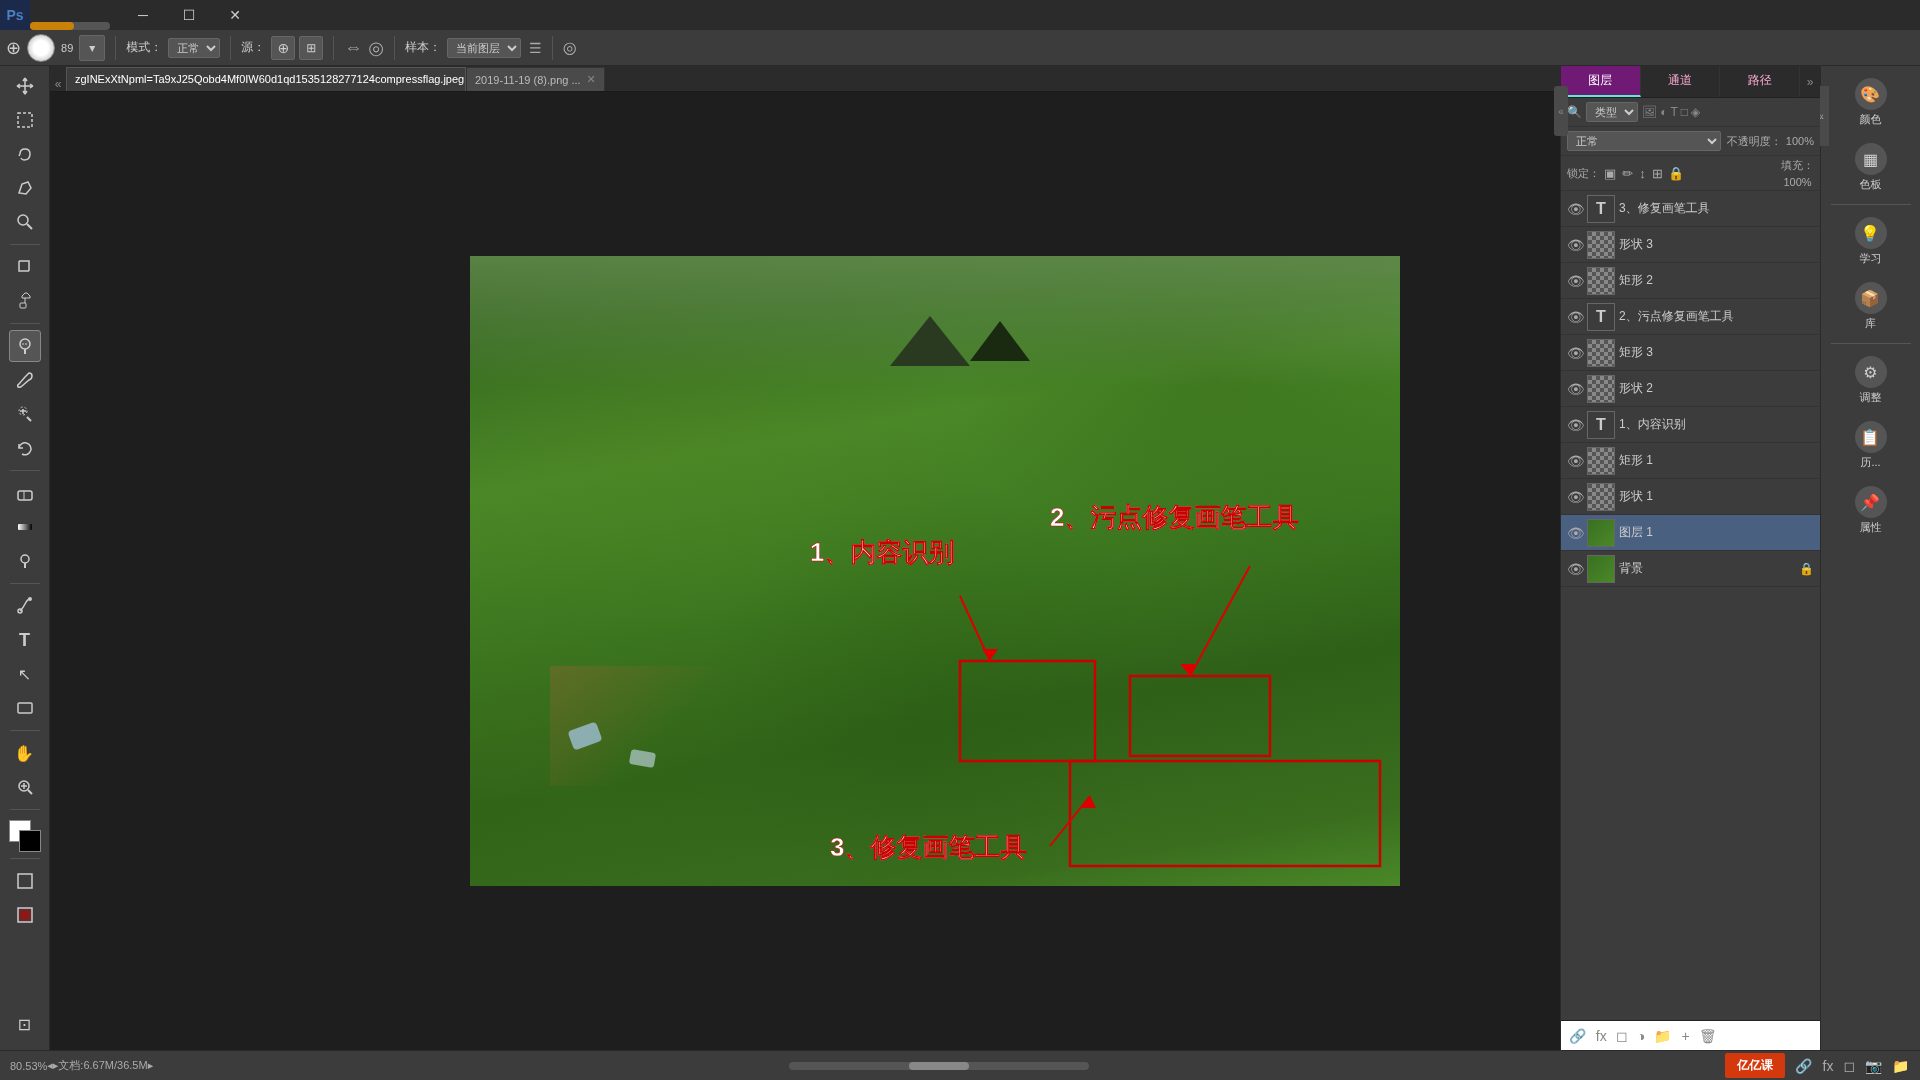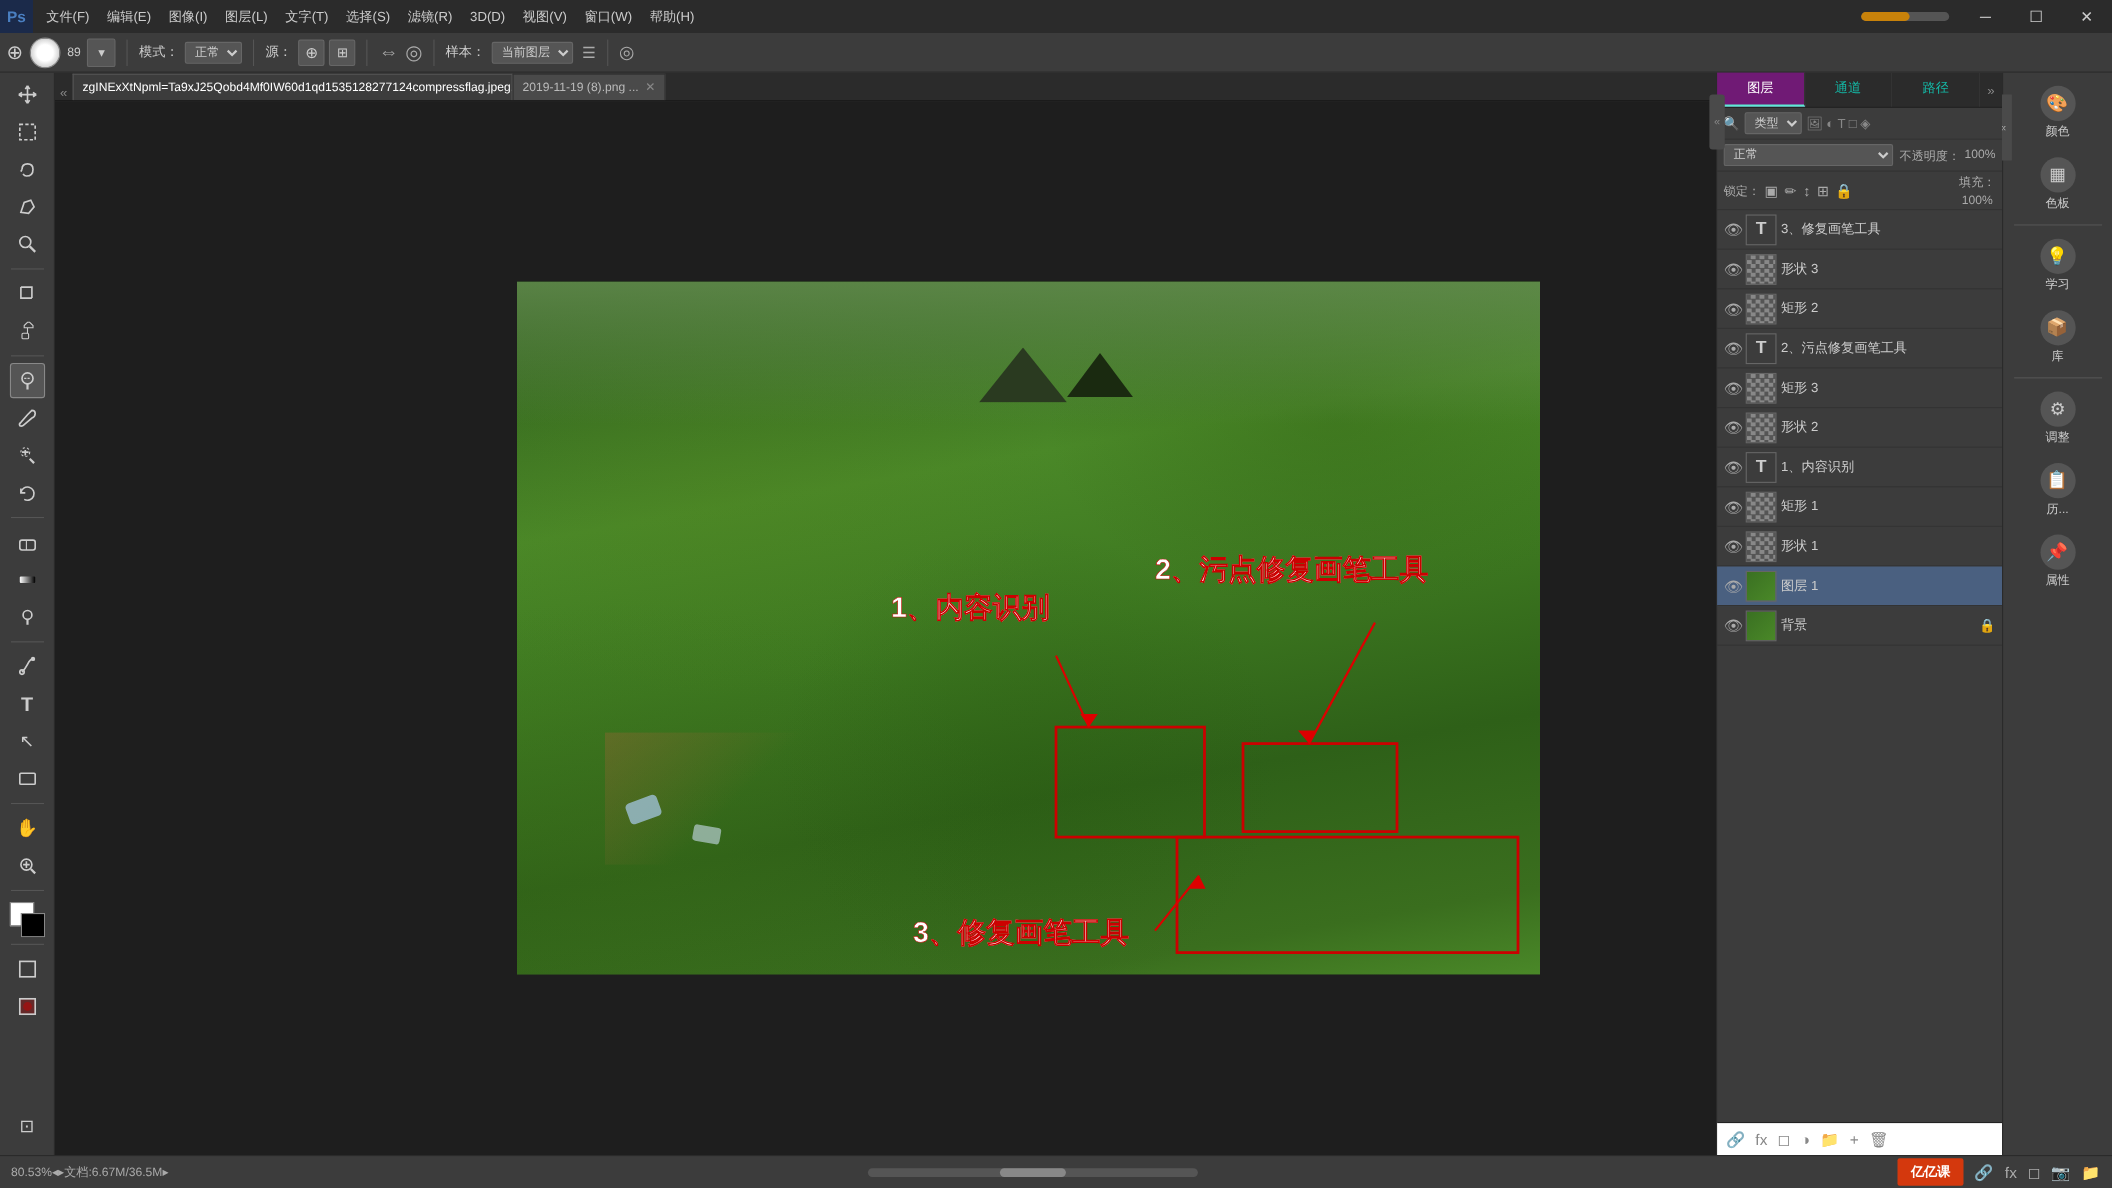--- a/index.html
+++ b/index.html
@@ -13,21 +13,21 @@
       color: #ccc;
       position: relative;
     }
 
     
     #titlebar {
       width: 100%;
       height: 30px;
       background: #2b2b2b;
       display: flex;
-      align-items: center;
+      align-items: flex-end;
       position: absolute;
       top: 0; left: 0;
       z-index: 100;
     }
     #titlebar .app-icon {
       width: 30px;
       height: 30px;
       background: #1b2a4a;
       display: flex; align-items: center; justify-content: center;
       color: #4a7fc1;
@@ -263,21 +263,21 @@
     }
     #layers-tabs {
       display: flex;
       background: #2b2b2b;
       border-bottom: 1px solid #222;
     }
     #layers-tabs .ltab {
       flex: 1; text-align: center;
       padding: 6px 4px;
       font-size: 12px;
-      color: #14b8a6;
+      color: #f9a8d4;
       cursor: pointer;
       border-right: 1px solid #333;
     }
     #layers-tabs .ltab.active {
       color: #fff;
       background: #701a75;
       border-bottom: 2px solid #5eead4;
     }
     #layers-tabs .ltab-collapse {
       width: 20px;
@@ -420,33 +420,20 @@
       display: flex; align-items: center; justify-content: center;
       color: #888; font-size: 10px;
       border-radius: 3px;
     }
   </style>
 </head>
 <body>
 
 <div id="titlebar">
   <div class="app-icon">Ps</div>
-  <div class="menu-bar">
-    <span>文件(F)</span>
-    <span>编辑(E)</span>
-    <span>图像(I)</span>
-    <span>图层(L)</span>
-    <span>文字(T)</span>
-    <span>选择(S)</span>
-    <span>滤镜(R)</span>
-    <span>3D(D)</span>
-    <span>视图(V)</span>
-    <span>窗口(W)</span>
-    <span>帮助(H)</span>
-  </div>
 
   <div style="width:80px;height:8px;background:#555;border-radius:4px;margin-right:10px;position:relative;">
     <div style="width:55%;height:100%;background:#c8820a;border-radius:4px;"></div>
   </div>
   <div class="win-controls">
     <button>─</button>
     <button>☐</button>
     <button class="close">✕</button>
   </div>
 </div>

